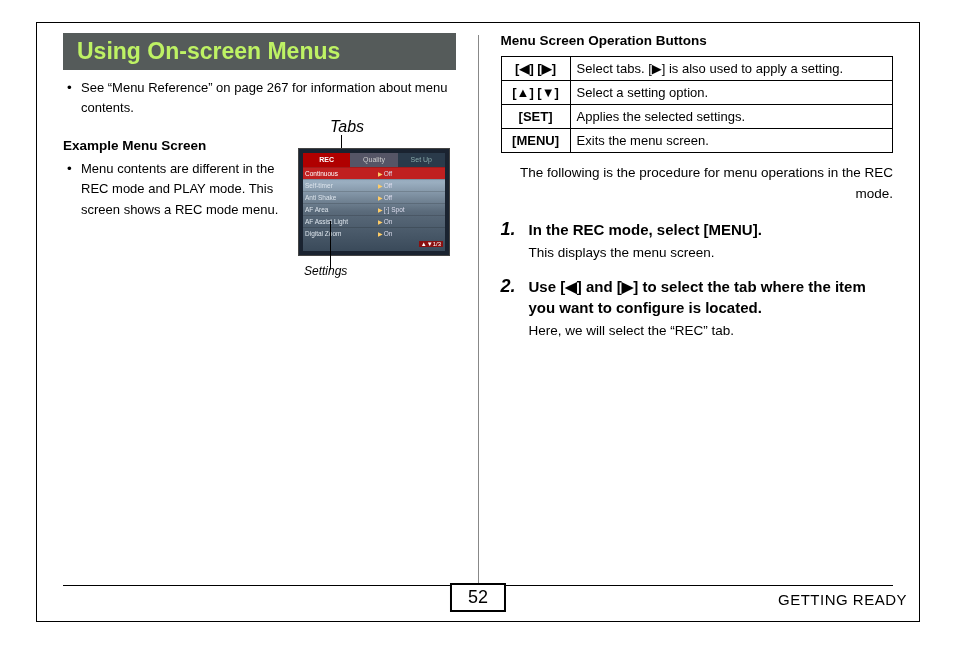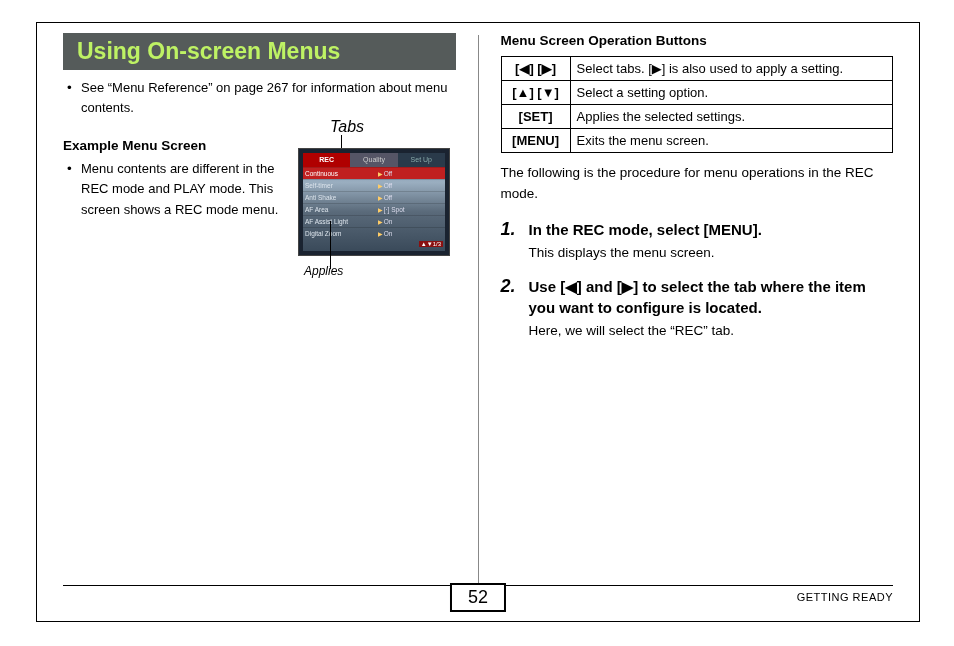--- a/index.html
+++ b/index.html
@@ -145,22 +145,22 @@
     position: absolute;
     left: 50%; top: -2px;
     transform: translateX(-50%);
     border: 2px solid #000000;
     background: #fff;
     padding: 2px 16px;
     font-size: 18px;
   }
   .page-footer .section-name {
     position: absolute;
-    right: 26px; top: 6px;
-    font-size: 11px;
+    right: 12px; top: 6px;
+    font-size: 15px;
     letter-spacing: 0.5px;
   }
 </style>
 </head>
 <body>
 
 <div class="page">
   <div class="cols">
 
     <div class="col-left">
@@ -222,21 +222,21 @@
                   <span class="val">On</span>
                 </div>
                 <div class="menu-foot">
                   <span class="page-ind">▲▼1/3</span>
                 </div>
               </div>
             </div>
           </div>
 
           <div class="pointer-line-settings"></div>
-          <div class="label-settings">Applies</div>
+          <div class="label-settings">Settings</div>
         </div>
       </div>
     </div>
 
     <div class="divider"></div>
 
     <div class="col-right">
       <div class="sub-head" style="margin-top:0;">Menu Screen Operation Buttons</div>
       <table class="opbtn-table">
         <tbody>
@@ -252,21 +252,21 @@
           <td class="key">[SET]</td>
           <td>Applies the selected settings.</td>
         </tr>
         <tr>
           <td class="key">[MENU]</td>
           <td>Exits the menu screen.</td>
         </tr>
       </tbody>
         </table>
 
-      <div class="body-text" style="margin-top:10px;">The following is the procedure for menu operations in the REC mode.</div>
+      <div class="body-text" style="margin-top:10px;text-align:right;">The following is the procedure for menu operations in the REC mode.</div>
 
       <div class="steps">
         <div class="step">
           <div class="step-num">1.</div>
           <div class="step-body">
             <div class="step-title">In the REC mode, select [MENU].</div>
             <div class="step-sub">This displays the menu screen.</div>
           </div>
         </div>
         <div class="step">

